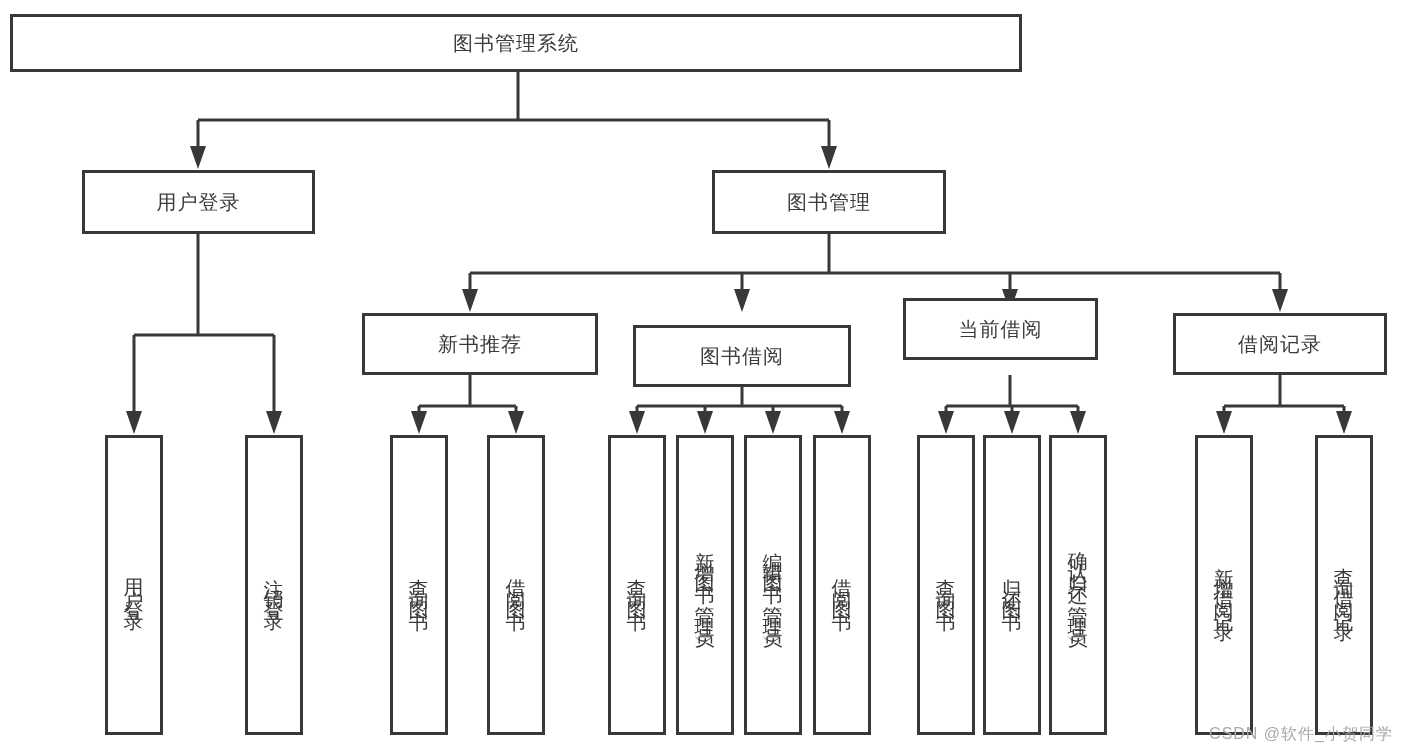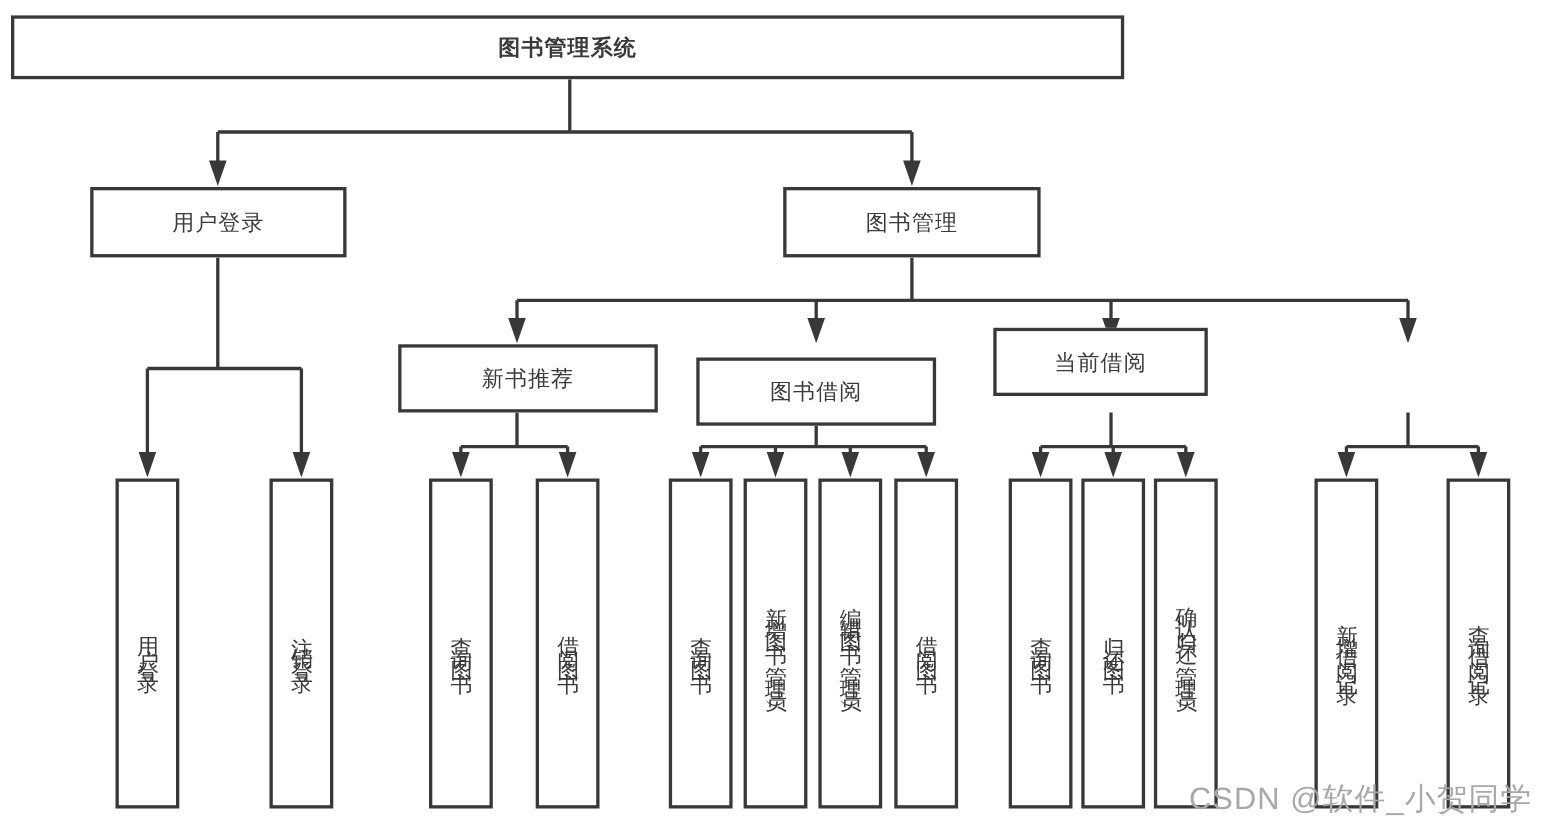--- a/index.html
+++ b/index.html
@@ -37,21 +37,21 @@
     writing-mode: vertical-rl;
     text-orientation: mixed;
     letter-spacing: 11px;
     font-size: 20px;
     line-height: 1;
   }
   .watermark {
     position: absolute;
     right: 12px;
     bottom: 2px;
-    font-size: 28px;
+    font-size: 16px;
     color: var(--watermark);
     letter-spacing: 1px;
     z-index: 5;
     white-space: nowrap;
   }
 </style>
 </head>
 <body>
 
 <div class="stage">
@@ -92,39 +92,42 @@
       <polygon points="1004,411 1020,411 1012,434"></polygon>
       <polygon points="1070,411 1086,411 1078,434"></polygon>
     </g>
     <g>
       <path d="M1280 375 V406 M1224 406 H1344 M1224 406 V414 M1344 406 V414"></path>
       <polygon points="1216,411 1232,411 1224,434"></polygon>
       <polygon points="1336,411 1352,411 1344,434"></polygon>
     </g>
   </svg>
 
-  <div class="node" style="left:10px; top:14px; width:1012px; height:58px;font-weight:bold;">
+  <div class="node" style="left:10px; top:14px; width:1012px; height:58px;">
     <span>图书管理系统</span>
   </div>
 
   <div class="node" style="left:82px; top:170px; width:233px; height:64px;">
     <span>用户登录</span>
   </div>
   <div class="node" style="left:712px; top:170px; width:234px; height:64px;text-align:center;">
     <span>图书管理</span>
   </div>
 
   <div class="node" style="left:362px; top:313px; width:236px; height:62px;">
     <span>新书推荐</span>
   </div>
   <div class="node" style="left:633px; top:313px; width:218px; height:62px;margin-top:12px;">
     <span>图书借阅</span>
   </div>
   <div class="node" style="left:903px; top:298px; width:195px; height:62px;">
     <span>当前借阅</span>
+  </div>
+  <div class="node" style="left:1173px; top:313px; width:214px; height:62px;">
+    <span>借阅记录</span>
   </div>
 
   <div class="node leaf" style="left:105px; top:435px; width:58px; height:300px;">
     <span>用户登录</span>
   </div>
   <div class="node leaf" style="left:245px; top:435px; width:58px; height:300px;">
     <span>注销登录</span>
   </div>
 
   <div class="node leaf" style="left:390px; top:435px; width:58px; height:300px;">

